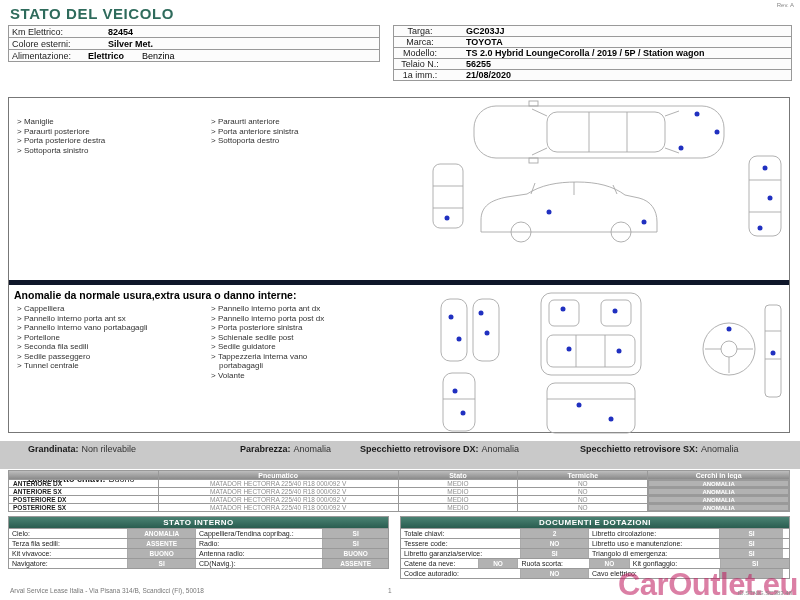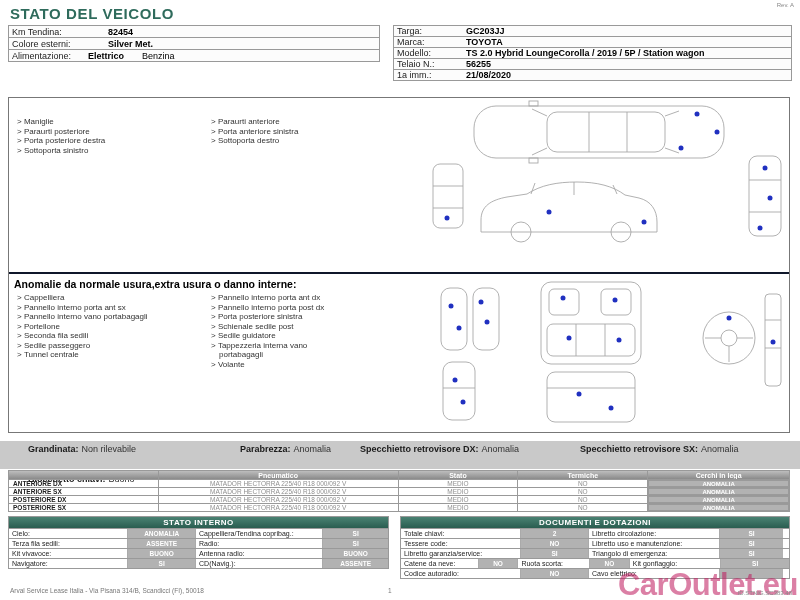--- a/index.html
+++ b/index.html
@@ -12,34 +12,34 @@
   html,body{margin:0;padding:0;}
   body{width:800px;height:600px;background:#fff;font-family:"Liberation Sans",sans-serif;position:relative;overflow:hidden;color:#222;}
   .abs{position:absolute;}
 
   
   .title{left:10px;top:5px;font-size:15px;font-weight:bold;color:var(--teal);letter-spacing:0.6px;}
   .rev{right:6px;top:2px;font-size:6px;color:#888;}
 
   
   .info-left{left:8px;top:25px;width:372px;font-size:9px;}
-  .info-right{left:393px;top:25px;width:399px;font-size:9px;}
+  .info-right{left:393px;top:25px;width:399px;font-size:9px;text-align:center;}
   .info-row{display:flex;align-items:center;border:1px solid #999;margin-top:-1px;background:#fcfcfc;padding:0 3px;height:13px;}
   .info-right .info-row{height:12px;}
   .info-row:first-child{margin-top:0;}
   .ilbl{width:76px;color:#222;flex-shrink:0;}
   .ilbl2{min-width:46px;margin-right:3px;color:#222;flex-shrink:0;}
   .ival{font-weight:bold;color:#000;padding-left:20px;}
   .ival1{font-weight:bold;color:#000;width:48px;flex-shrink:0;}
   .ival2{font-weight:normal;color:#000;margin-left:6px;}
 
   
   .main-box{left:8px;top:97px;width:782px;height:336px;border:1px solid #777;}
   .sec-ext{position:absolute;left:0;top:0;width:100%;height:169px;}
-  .sec-int{position:absolute;left:0;top:174px;width:100%;height:166px;border-top:2px solid #0f172a;}
+  .sec-int{position:absolute;left:0;top:182px;width:100%;height:166px;border-top:5px solid #0f172a;}
   .sec-title{position:absolute;left:5px;top:4px;font-size:10.5px;font-weight:bold;color:#000;}
   .an-col{position:absolute;top:19px;font-size:8px;line-height:9.5px;color:#333;}
   .an-c1{left:8px;width:132px;}
   .an-c2{left:202px;width:140px;}
   .an-item{padding-left:8px;text-indent:-8px;}
   .an-item::before{content:">\00a0";}
   .diagram{position:absolute;left:420px;top:2px;width:358px;height:164px;}
   .diag-stroke{stroke:#a8a8a8;fill:none;stroke-width:0.9px;}
   .dot{fill:var(--dot);}
 
@@ -89,21 +89,21 @@
   .watermark{right:2px;top:553px;font-size:31px;font-weight:bold;color:#be185d;opacity:0.55;z-index:5;letter-spacing:-0.5px;margin-top:14px;}
 </style>
 </head>
 <body>
 
 <div class="abs title">STATO DEL VEICOLO</div>
 <div class="abs rev">Rev. A</div>
 
 <div class="abs info-left">
   <div class="info-row">
-    <span class="ilbl">Km Tendina:</span>
+    <span class="ilbl">Km Elettrico:</span>
     <span class="ival">82454</span>
   </div>
   <div class="info-row">
     <span class="ilbl">Colore esterni:</span>
     <span class="ival">Silver Met.</span>
   </div>
   <div class="info-row">
     <span class="ilbl">Alimentazione:</span>
     <span class="ival1">Elettrico</span>
     <span class="ival2">Benzina</span>

